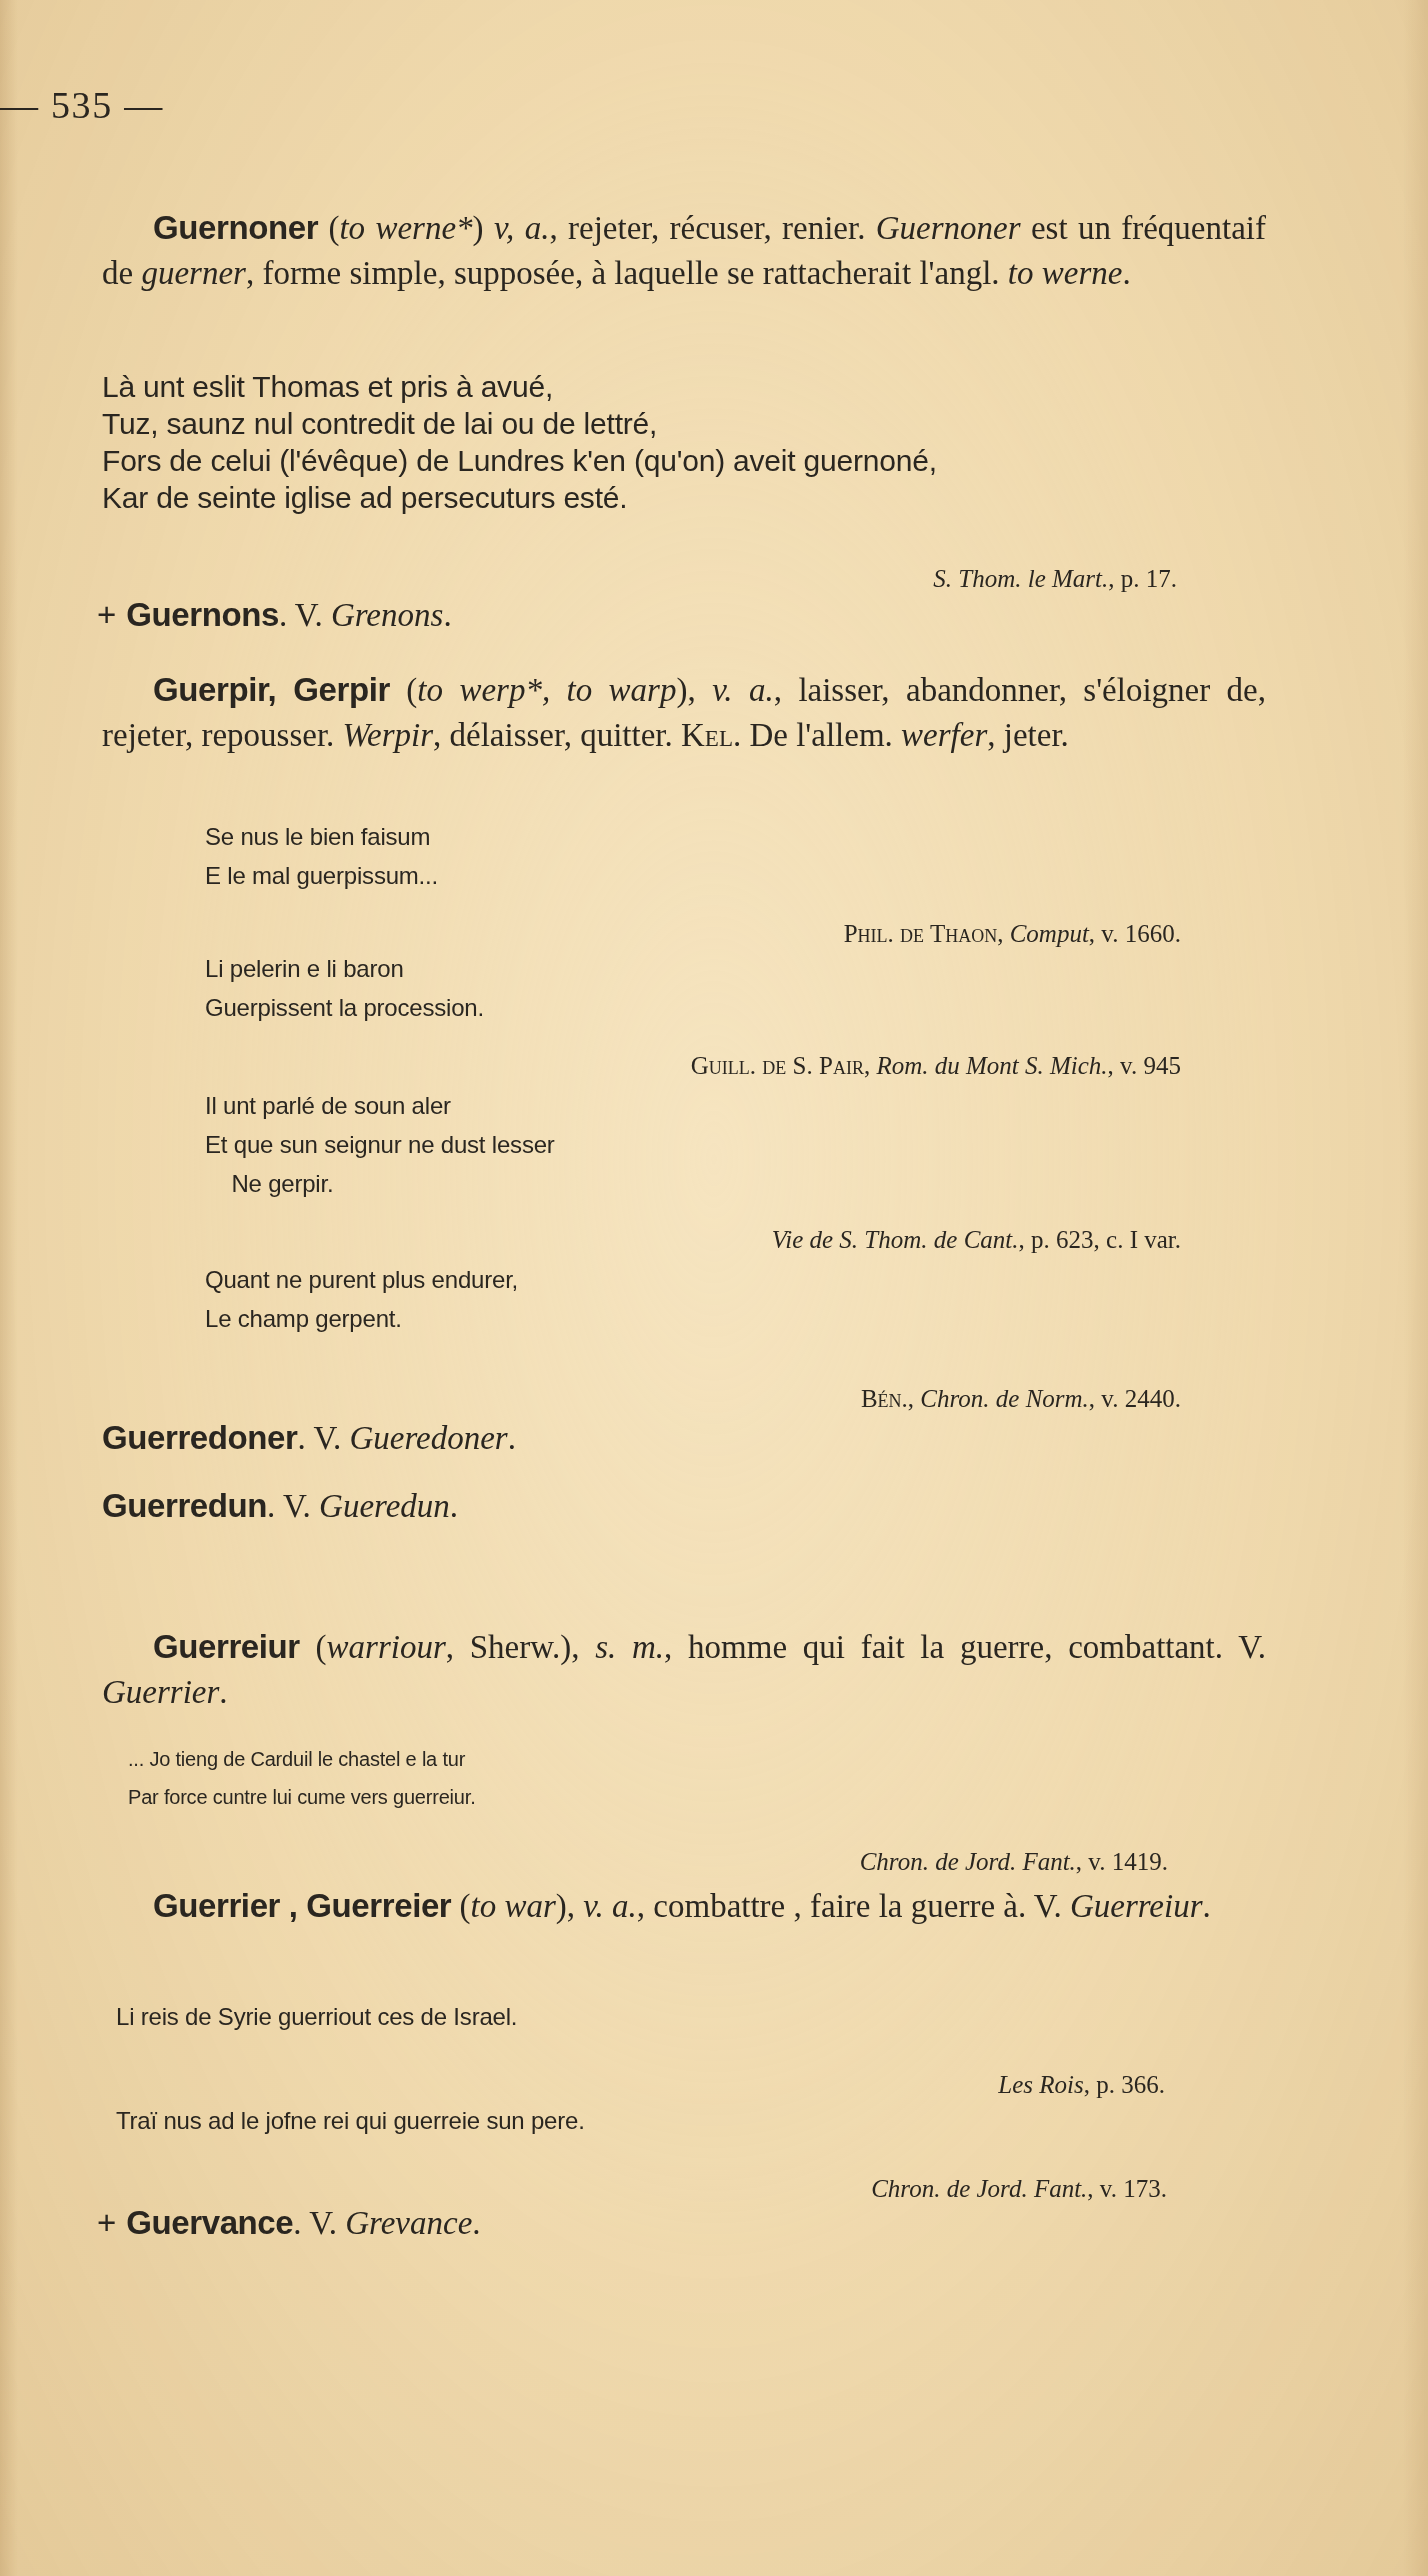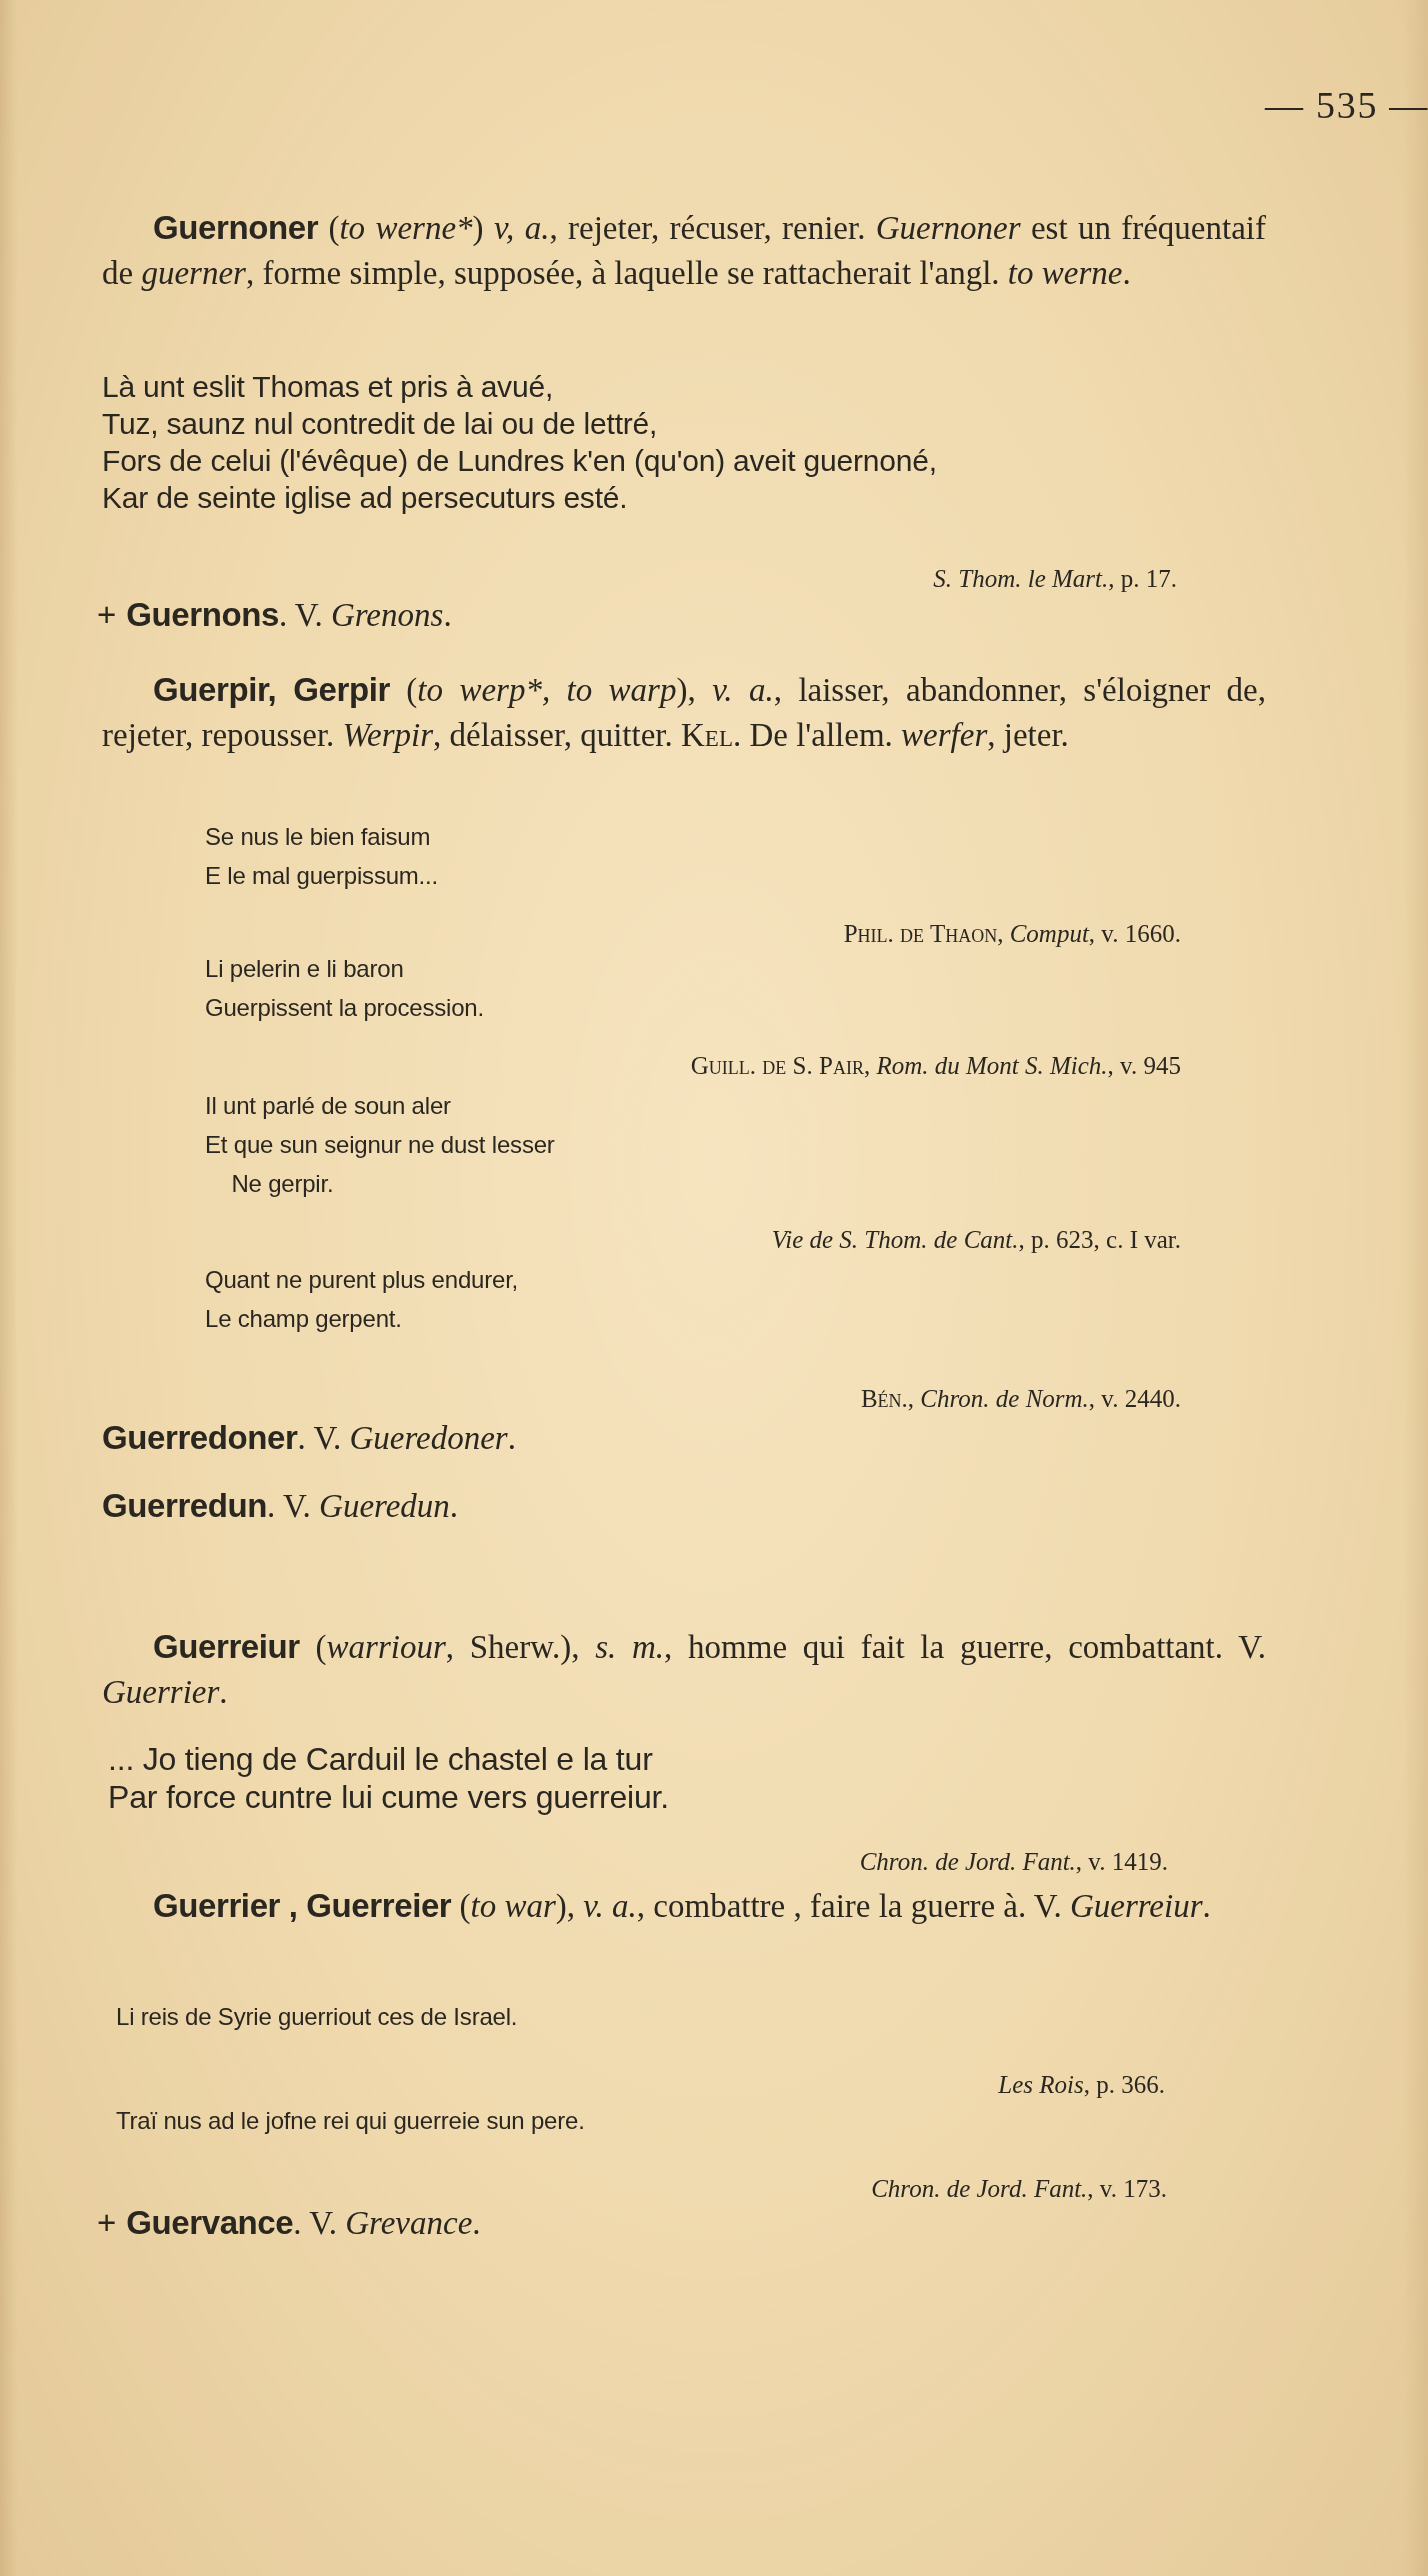--- a/index.html
+++ b/index.html
@@ -7,21 +7,21 @@
     width: 1429px; height: 2576px; overflow: hidden;
     background: #efd9ad;
     background-image:
       radial-gradient(ellipse at 50% 45%, rgba(248,232,198,0.75) 0%, rgba(240,218,174,0.35) 55%, rgba(214,182,128,0.45) 100%),
       linear-gradient(90deg, rgba(160,120,70,0.35) 0px, rgba(160,120,70,0) 18px, rgba(160,120,70,0) 1403px, rgba(160,120,70,0.25) 1429px);
     font-family: "Liberation Serif", "DejaVu Serif", serif;
     color: #2a2620;
     position: relative;
   }
   .page { position: absolute; left: 0; top: 0; width: 1429px; height: 2576px; }
-  .pagenum { position: absolute; top: 83px; left: 0; width: 1429px; text-align: right; font-size: 38px; letter-spacing: 1.7px; }
+  .pagenum { position: absolute; top: 83px; left: 0; width: 1429px; text-align: left; font-size: 38px; letter-spacing: 1.7px; }
   .para { position: absolute; left: 102px; width: 1164px; font-size: 33px; line-height: 45px; text-align: justify; }
   .para .indent { display: inline-block; width: 51px; }
   .head { font-family: "Liberation Sans", "DejaVu Sans", sans-serif; font-weight: bold; font-stretch: condensed; letter-spacing: -0.4px; text-align: center; }
   i { font-style: italic; }
   .sc { font-variant: small-caps; }
   .verse { position: absolute; font-size: 24px; line-height: 39px; font-family: "Liberation Sans", "DejaVu Sans", sans-serif; letter-spacing: -0.2px; }
   .verse div { white-space: nowrap; }
   .cite { position: absolute; right: 165px; font-size: 25px; line-height: 33px; white-space: nowrap; font-family: "Liberation Serif", "DejaVu Serif", serif; margin-top: 28px; }
   .xref { position: absolute; left: 102px; font-size: 33px; line-height: 45px; white-space: nowrap; }
   .cross { display: inline-block; font-family: "Liberation Sans", sans-serif; font-weight: normal; margin-right: 10px; }
@@ -72,21 +72,21 @@
   </div>
   <div class="cite" style="top:1354px; right:248px"><span class="sc">Bén.</span>, <i>Chron. de Norm.</i><span>, v. 2440.</span></div>
 
   <div class="xref" style="top:1415px"><span class="head">Guerredoner</span><span>. V. </span><i>Gueredoner</i><span>.</span></div>
 
   <div class="xref" style="top:1483px"><span class="head">Guerredun</span><span>. V. </span><i>Gueredun</i><span>.</span></div>
 
 
   <div class="para" style="top:1624px"><span class="indent"></span><span class="head">Guerreiur</span><span> (</span><i>warriour</i><span>, Sherw.)</span><span>, </span><i>s. m.</i><span>, homme qui fait la guerre, combattant. V. </span><i>Guerrier</i><span>.</span></div>
 
-  <div class="verse" style="left:108px; top:1740px; font-size:32px; line-height:38px">
+  <div class="verse" style="left:128px; top:1740px; font-size:20px; line-height:38px">
     <div>... Jo tieng de Carduil le chastel e la tur</div>
     <div>Par force cuntre lui cume vers guerreiur.</div>
   </div>
   <div class="cite" style="top:1817px; right:261px"><i>Chron. de Jord. Fant.</i><span>, v. 1419.</span></div>
 
   <div class="para" style="top:1883px"><span class="indent"></span><span class="head">Guerrier , Guerreier</span><span> (</span><i>to war</i><span>)</span><span>, </span><i>v. a.</i><span>, combattre , faire la guerre à. V. </span><i>Guerreiur</i><span>.</span></div>
 
   <div class="verse" style="left:116px; top:1997px">
     <div>Li reis de Syrie guerriout ces de Israel.</div>
   </div>

